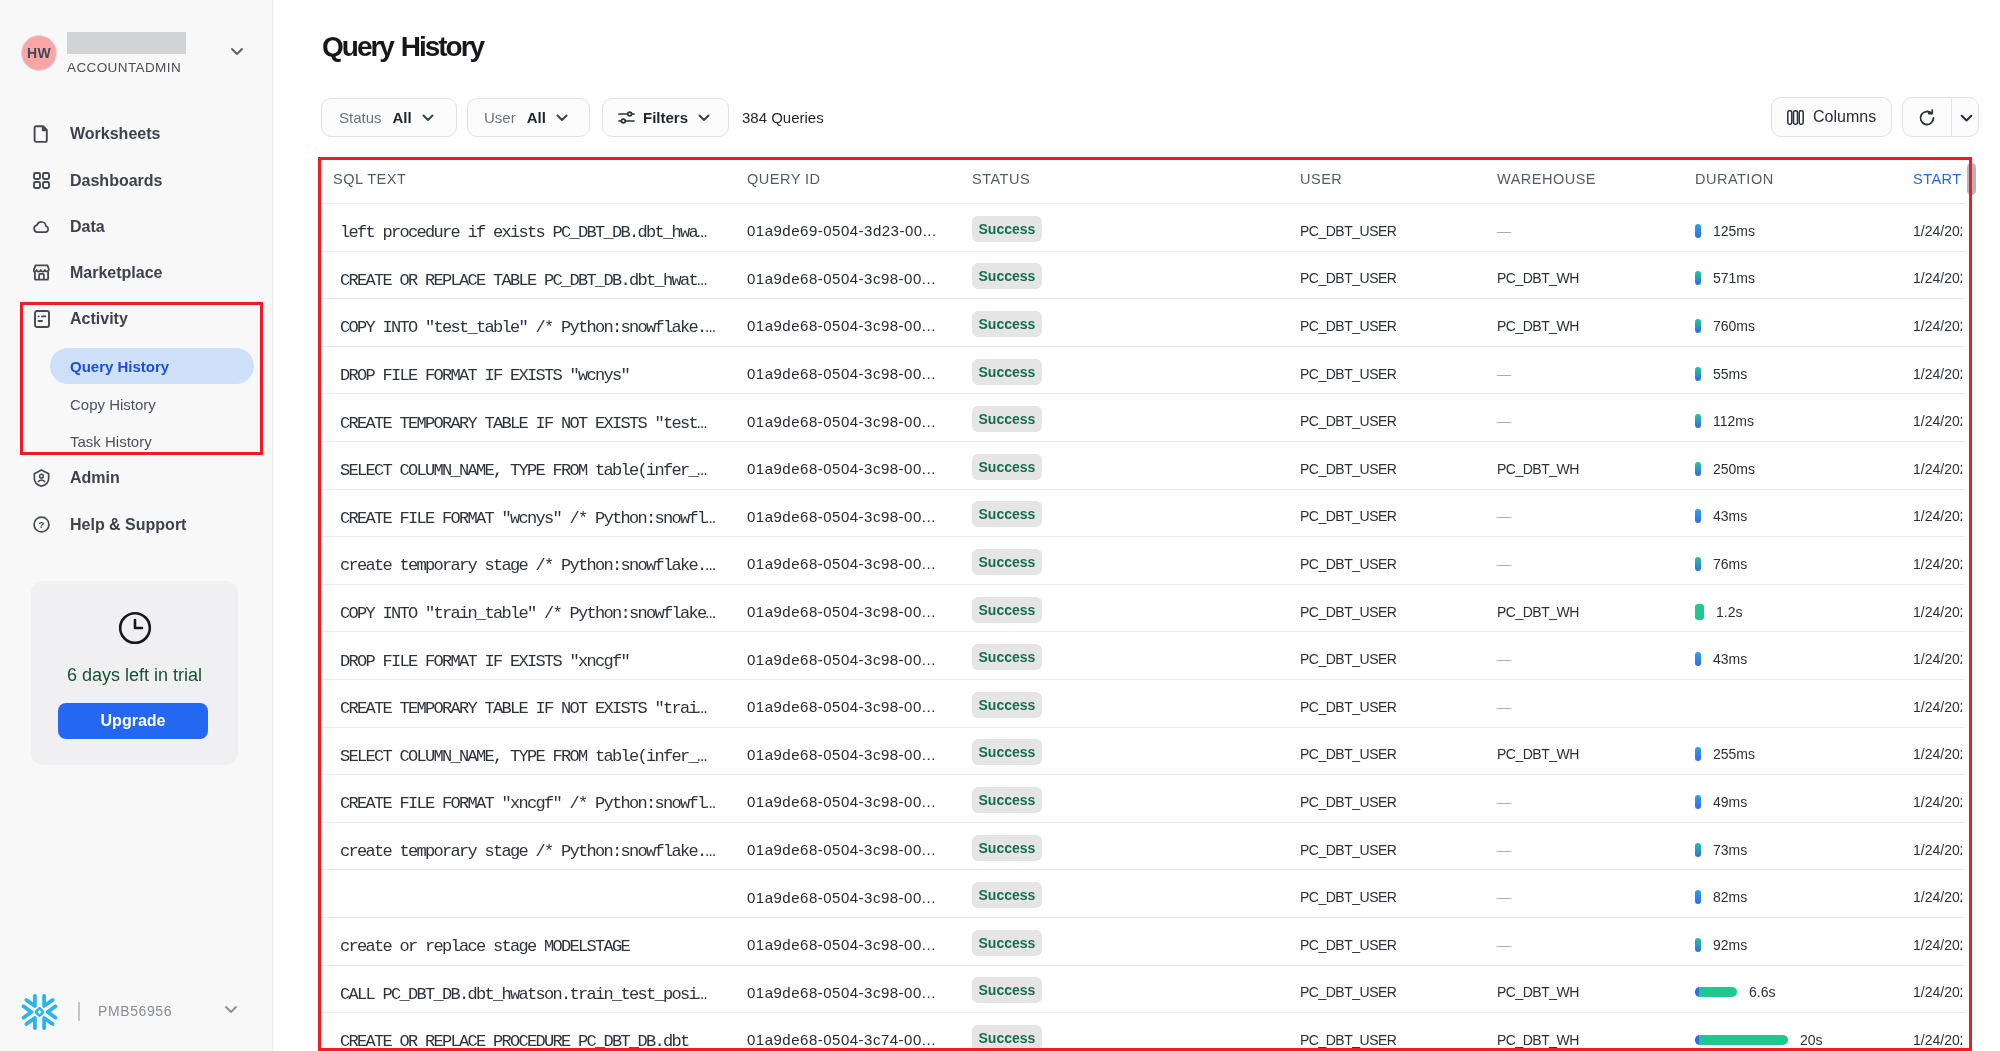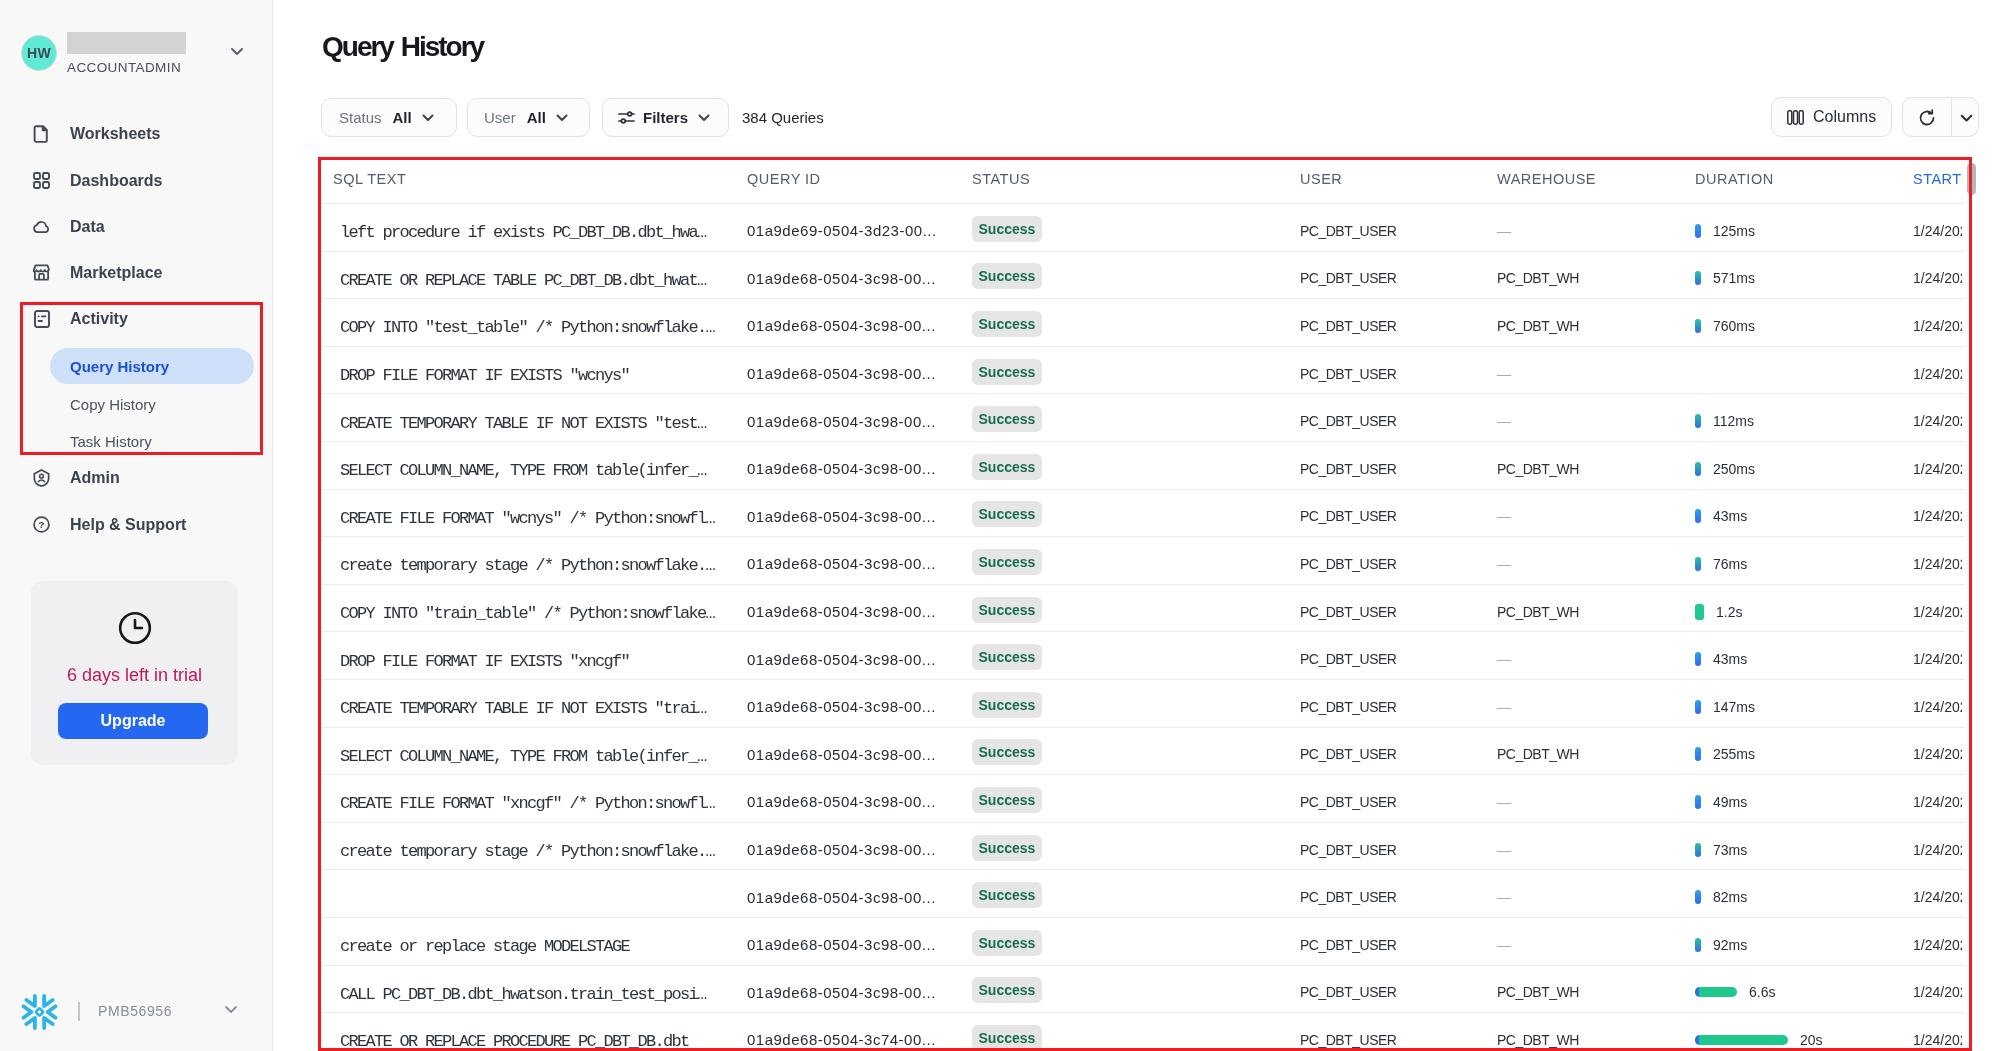--- a/index.html
+++ b/index.html
@@ -5,42 +5,42 @@
 * { margin:0; padding:0; box-sizing:border-box; }
 html,body { width:2000px; height:1051px; overflow:hidden; background:#fff;
   font-family:"Liberation Sans", sans-serif; -webkit-font-smoothing:antialiased; }
 .abs { position:absolute; }
 
 
 #sidebar { position:absolute; left:0; top:0; width:273px; height:1051px;
   background:#f8f8f9; border-right:1px solid #e7e8ea; }
 
 #avatar { position:absolute; left:21px; top:35px; width:36px; height:36px; border-radius:50%;
-  background:#5eead4; border:1.5px solid #d9dbde; color:#3f4854; font-size:14px; font-weight:600;
+  background:#fca5a5; border:1.5px solid #d9dbde; color:#3f4854; font-size:14px; font-weight:600;
   display:flex; align-items:center; justify-content:center; letter-spacing:0.3px;}
 #redact { position:absolute; left:67px; top:32px; width:119px; height:22px; background:#d2d3d5; }
 #acctadmin { position:absolute; left:67px; top:60px; font-size:13.5px; color:#4a4f59; letter-spacing:0.4px; }
 #acct-chev { position:absolute; left:230px; top:47px; }
 
 .nav-item { position:absolute; left:0; width:234px; height:45px; display:flex; align-items:center; }
 .nav-item .ic { position:absolute; left:33px; width:17px; display:flex; justify-content:center; }
 .nav-item .lbl { position:absolute; left:70px; font-size:16px; font-weight:600; color:#3c434e; }
 .sub-item { position:absolute; left:70px; height:36px; display:flex; align-items:center;
   font-size:15px; color:#4b5260; }
 #qh-pill { position:absolute; left:50px; top:348px; width:204px; height:36px; border-radius:18px;
   background:#cfe0fb; display:flex; align-items:center; }
 #qh-pill span { margin-left:20px; font-size:15px; font-weight:700; color:#1c4fd6; }
 
 #redbox-side { position:absolute; left:20px; top:302px; width:243px; height:153px;
   border:3px solid #ee1c25; z-index:50; }
 
 #trial { position:absolute; left:31px; top:581px; width:207px; height:184px; border-radius:12px;
   background:#f0f0f2; }
 #trial .clock { position:absolute; left:50%; transform:translateX(-50%); top:30px; }
-#trial .days { position:absolute; top:84px; width:100%; text-align:center; font-size:18px; color:#be185d; }
+#trial .days { position:absolute; top:84px; width:100%; text-align:center; font-size:18px; color:#14532d; }
 #trial .upg { position:absolute; left:27px; top:122px; width:150px; height:36px; border-radius:8px;
   background:#2468f2; color:#fff; font-size:16px; font-weight:700; display:flex; align-items:center;
   justify-content:center; }
 
 #sflogo { position:absolute; left:21px; top:993px; }
 #botdiv { position:absolute; left:78px; top:1002px; width:1.5px; height:19px; background:#c3c6cb; }
 #acctid { position:absolute; left:98px; top:1003px; font-size:14px; color:#868d98; letter-spacing:0.6px; }
 #bot-chev { position:absolute; left:224px; top:1005px; }
 
 
@@ -326,20 +326,24 @@
 <div class="tr">
 <div class="c-sql">DROP FILE FORMAT IF EXISTS "wcnys"</div>
 <div class="c-id">01a9de68-0504-3c98-00...</div>
 <div class="c-st" style="top:1px">
             <span class="badge">Success</span>
           </div>
 <div class="c-user">PC_DBT_USER</div>
 <div class="c-wh">
             <span class="dash">—</span>
           </div>
+<div class="c-dur">
+            <span class="tick" style="background:linear-gradient(#23c795,#2f6bf0)"></span>
+            <span class="durtxt">55ms</span>
+          </div>
 <div class="c-date">1/24/2023</div>
 </div>
 <div class="tr">
 <div class="c-sql">CREATE TEMPORARY TABLE IF NOT EXISTS "test…</div>
 <div class="c-id">01a9de68-0504-3c98-00...</div>
 <div class="c-st" style="top:1px">
             <span class="badge">Success</span>
           </div>
 <div class="c-user">PC_DBT_USER</div>
 <div class="c-wh">
@@ -433,24 +437,20 @@
 </div>
 <div class="tr">
 <div class="c-sql">CREATE TEMPORARY TABLE IF NOT EXISTS "trai…</div>
 <div class="c-id">01a9de68-0504-3c98-00...</div>
 <div class="c-st" style="top:1px">
             <span class="badge">Success</span>
           </div>
 <div class="c-user">PC_DBT_USER</div>
 <div class="c-wh">
             <span class="dash">—</span>
-          </div>
-<div class="c-dur">
-            <span class="tick" style="background:linear-gradient(#2ba3e8,#2f6bf0)"></span>
-            <span class="durtxt">147ms</span>
           </div>
 <div class="c-date">1/24/2023</div>
 </div>
 <div class="tr">
 <div class="c-sql">SELECT COLUMN_NAME, TYPE FROM table(infer_…</div>
 <div class="c-id">01a9de68-0504-3c98-00...</div>
 <div class="c-st" style="top:1px">
             <span class="badge">Success</span>
           </div>
 <div class="c-user">PC_DBT_USER</div>

